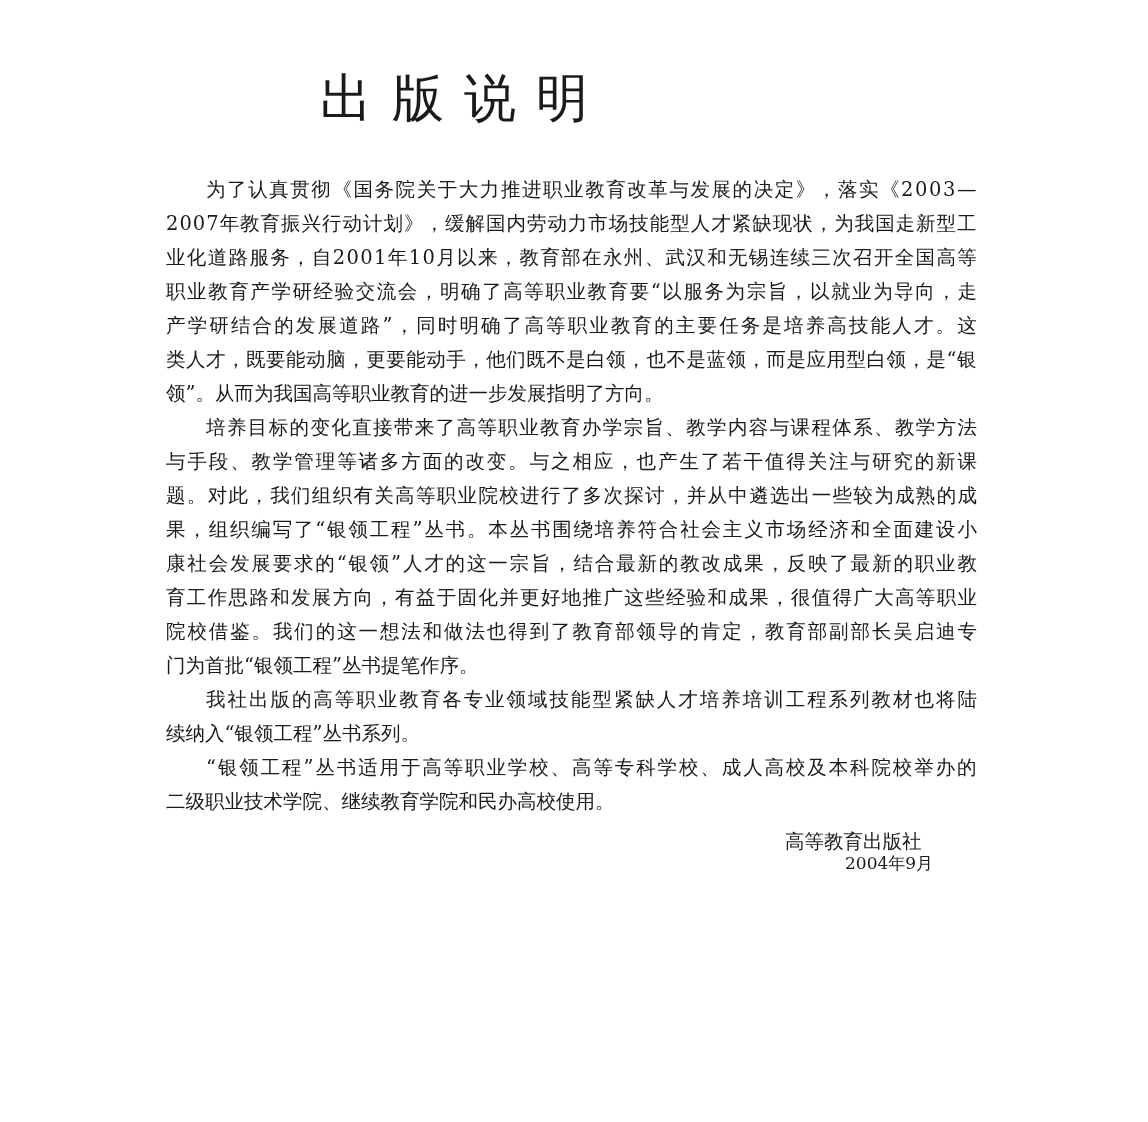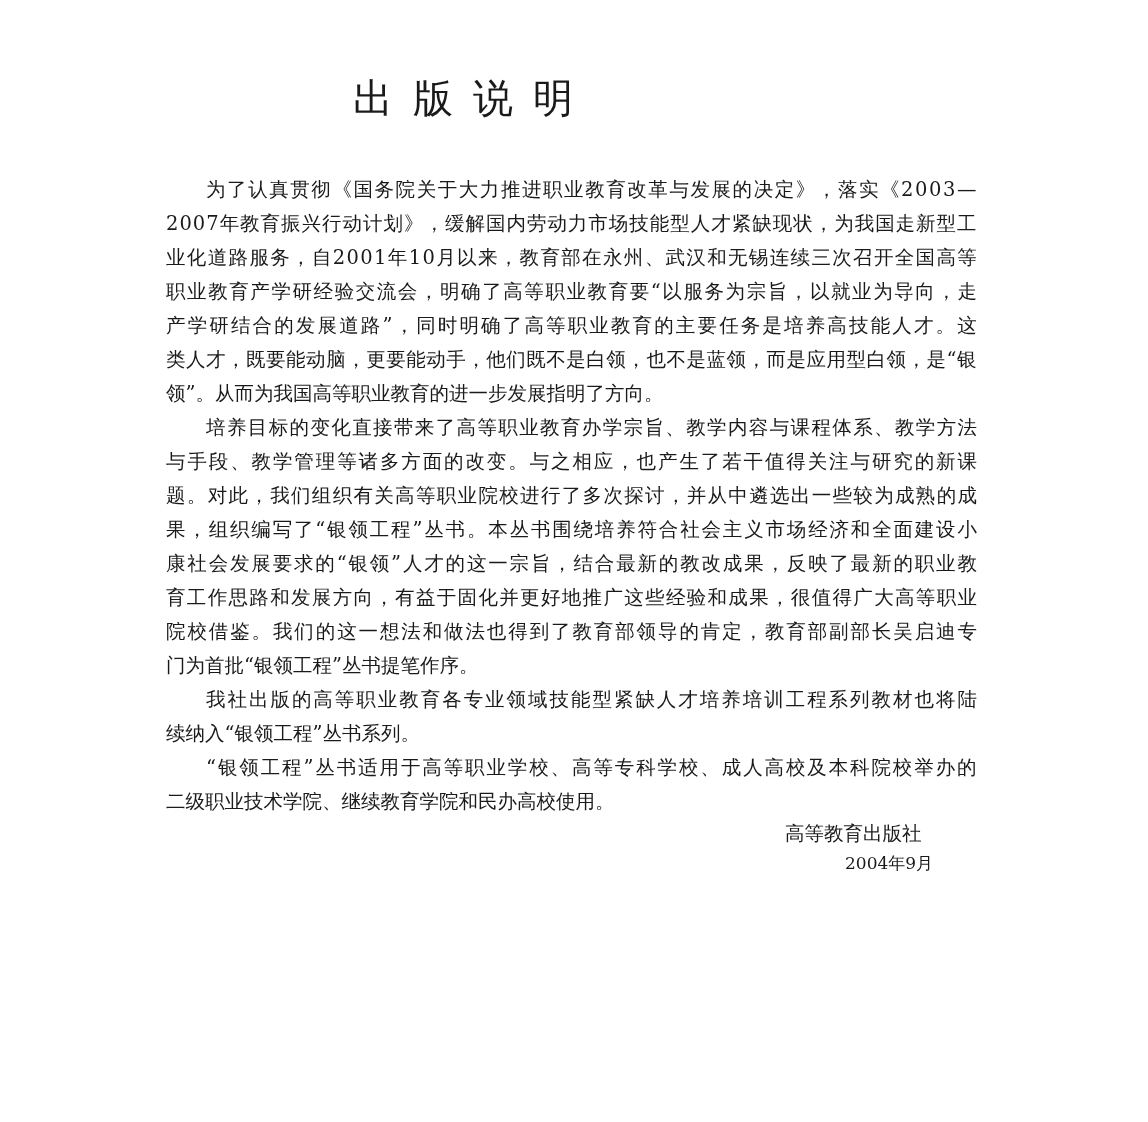--- a/index.html
+++ b/index.html
@@ -1,28 +1,28 @@
 <!DOCTYPE html>
 <html><head>
 <meta charset="utf-8">
 <style>
   html, body { margin: 0; padding: 0; background: #ffffff; }
   body { width: 1148px; height: 1122px; position: relative; overflow: hidden;
          font-family: "DejaVu Serif", "Liberation Serif", serif; color: #1a1a1a; }
-  .title { position: absolute; top: 70px; left: 9px; width: 908px; text-align: center;
-           font-size: 40px; letter-spacing: 20px; line-height: 56px; padding-left: 20px; box-sizing: border-box; }
+  .title { position: absolute; top: 70px; left: 0; width: 908px; text-align: center;
+           font-size: 52px; letter-spacing: 20px; line-height: 56px; padding-left: 20px; box-sizing: border-box; }
   .body { position: absolute; top: 173px; left: 166px; width: 811px; }
   .line { height: 34px; line-height: 34px; font-size: 19.5px; white-space: nowrap;
           display: flex; justify-content: space-between; }
   .line.last { justify-content: flex-start; }
   .line.indent { padding-left: 40px; }
   .sig { position: absolute; left: 0; width: 1148px; font-size: 19.5px; }
   .sig1 { top: 820px; } .sig2 { top: 852px; font-size: 17px; }
   .sig span { position: absolute; white-space: nowrap; }
-  .sig1 span { left: 785px; } .sig2 span { left: 845px; }
+  .sig1 span { left: 785px; margin-top: 8px; } .sig2 span { left: 845px; }
 </style>
 </head>
 <body>
 
 <div class="title">出版说明</div>
 
 <div class="body" id="body">
     <div class="line indent">
       <span>为</span>
       <span>了</span>

